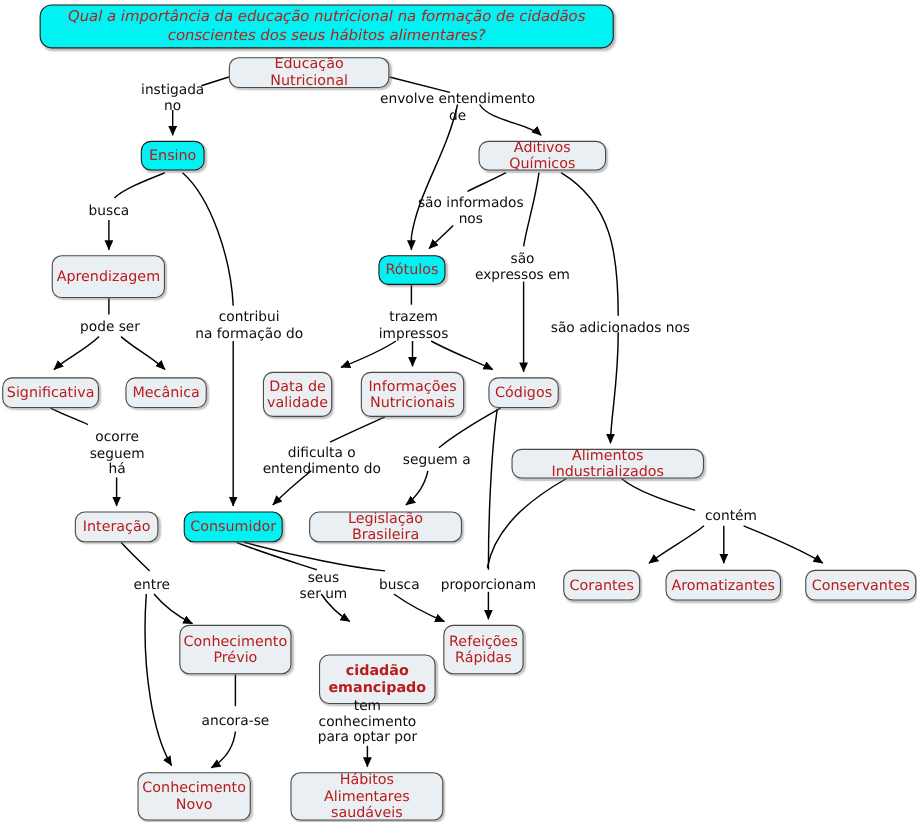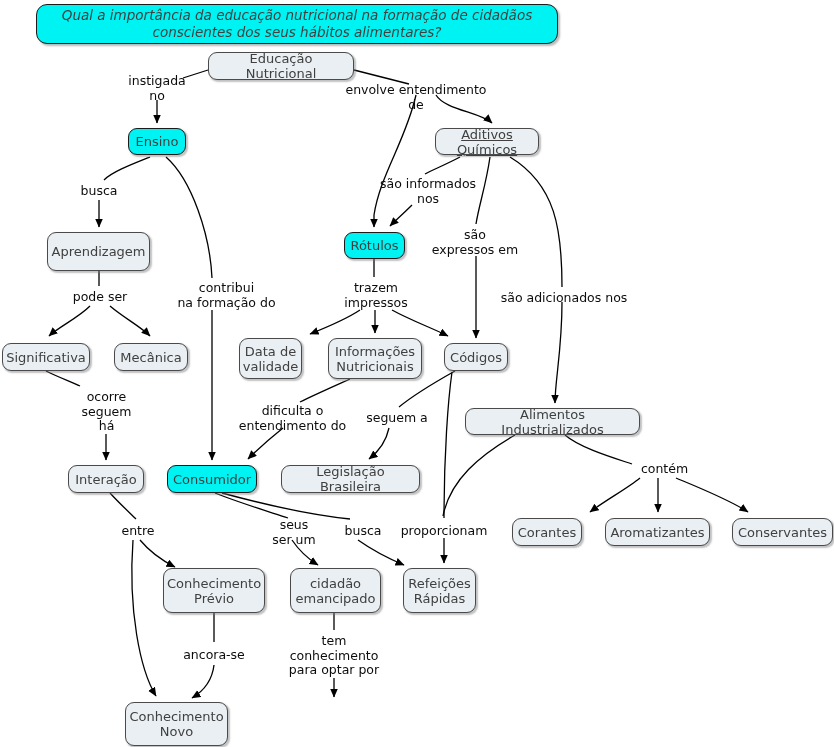--- a/index.html
+++ b/index.html
@@ -14,21 +14,21 @@
   .node{
     position:absolute;
     box-sizing:border-box;
     border:1px solid #4a4a4a;
     border-radius:9px;
     background:#e9eff2;
     display:flex;align-items:center;justify-content:center;
     text-align:center;
     font-size:13px;
     line-height:15px;
-    color:#404040;
+    color:#b91c1c;
     padding:2px 23px;
     box-shadow:1.5px 1.5px 1.5px rgba(120,120,120,0.45);
     white-space:pre-line;
   }
   .node.cyan{background:#00f3f3;border-color:#1b1b1b;}
   .node.question{
     background:#00f3f3;
     border:1px solid #1b1b1b;
     border-radius:11px;
     font-style:italic;
@@ -125,45 +125,47 @@
 
       <path d="M334,613 L334,630"></path>
       <path d="M334,678 L334,697" marker-end="url(#ah)"></path>
     </g>
   </svg>
 
   <div class="node question" style="left:36px;top:4px;width:522px;height:40px;">Qual a importância da educação nutricional na formação de cidadãos conscientes dos seus hábitos alimentares?</div>
 
   <div class="node" style="left:208px;top:52px;width:146px;height:28px;">Educação Nutricional</div>
   <div class="node cyan" style="left:128px;top:128px;width:58px;height:27px;">Ensino</div>
-  <div class="node" style="left:435px;top:128px;width:104px;height:27px;text-decoration:underline;">Aditivos Químicos</div>
+  <div class="node" style="left:435px;top:128px;width:116px;height:27px;">Aditivos Químicos</div>
   <div class="node" style="left:47px;top:232px;width:103px;height:39px;">Aprendizagem</div>
   <div class="node cyan" style="left:344px;top:232px;width:61px;height:27px;">Rótulos</div>
   <div class="node" style="left:2px;top:343px;width:88px;height:28px;">Significativa</div>
   <div class="node" style="left:114px;top:343px;width:74px;height:28px;">Mecânica</div>
   <div class="node" style="left:239px;top:338px;width:63px;height:41px;">Data de
 validade</div>
   <div class="node" style="left:328px;top:338px;width:94px;height:41px;">Informações
 Nutricionais</div>
   <div class="node" style="left:444px;top:343px;width:64px;height:28px;">Códigos</div>
   <div class="node" style="left:465px;top:408px;width:175px;height:27px;">Alimentos Industrializados</div>
   <div class="node" style="left:68px;top:465px;width:76px;height:28px;">Interação</div>
   <div class="node cyan" style="left:167px;top:465px;width:90px;height:28px;">Consumidor</div>
   <div class="node" style="left:281px;top:465px;width:139px;height:28px;">Legislação Brasileira</div>
   <div class="node" style="left:512px;top:518px;width:70px;height:28px;">Corantes</div>
   <div class="node" style="left:605px;top:518px;width:105px;height:28px;">Aromatizantes</div>
   <div class="node" style="left:732px;top:518px;width:101px;height:28px;">Conservantes</div>
   <div class="node" style="left:163px;top:568px;width:102px;height:45px;">Conhecimento
 Prévio</div>
-  <div class="node" style="left:290px;top:568px;width:91px;height:45px;">cidadão
+  <div class="node" style="left:290px;top:595px;width:106px;height:45px;font-weight:bold;">cidadão
 emancipado</div>
   <div class="node" style="left:403px;top:568px;width:73px;height:45px;">Refeições
 Rápidas</div>
   <div class="node" style="left:125px;top:702px;width:103px;height:44px;">Conhecimento
 Novo</div>
+  <div class="node" style="left:264px;top:702px;width:139px;height:44px;">Hábitos Alimentares
+saudáveis</div>
 
   <div class="elabel" style="left:120px;top:74px;width:74px;">instigada
 no</div>
   <div class="elabel" style="left:341px;top:83px;width:150px;">envolve entendimento de</div>
   <div class="elabel" style="left:74px;top:184px;width:50px;">busca</div>
   <div class="elabel" style="left:373px;top:177px;width:110px;">são informados
 nos</div>
   <div class="elabel" style="left:428px;top:228px;width:94px;">são
 expressos em</div>
   <div class="elabel" style="left:500px;top:291px;width:128px;">são adicionados nos</div>

